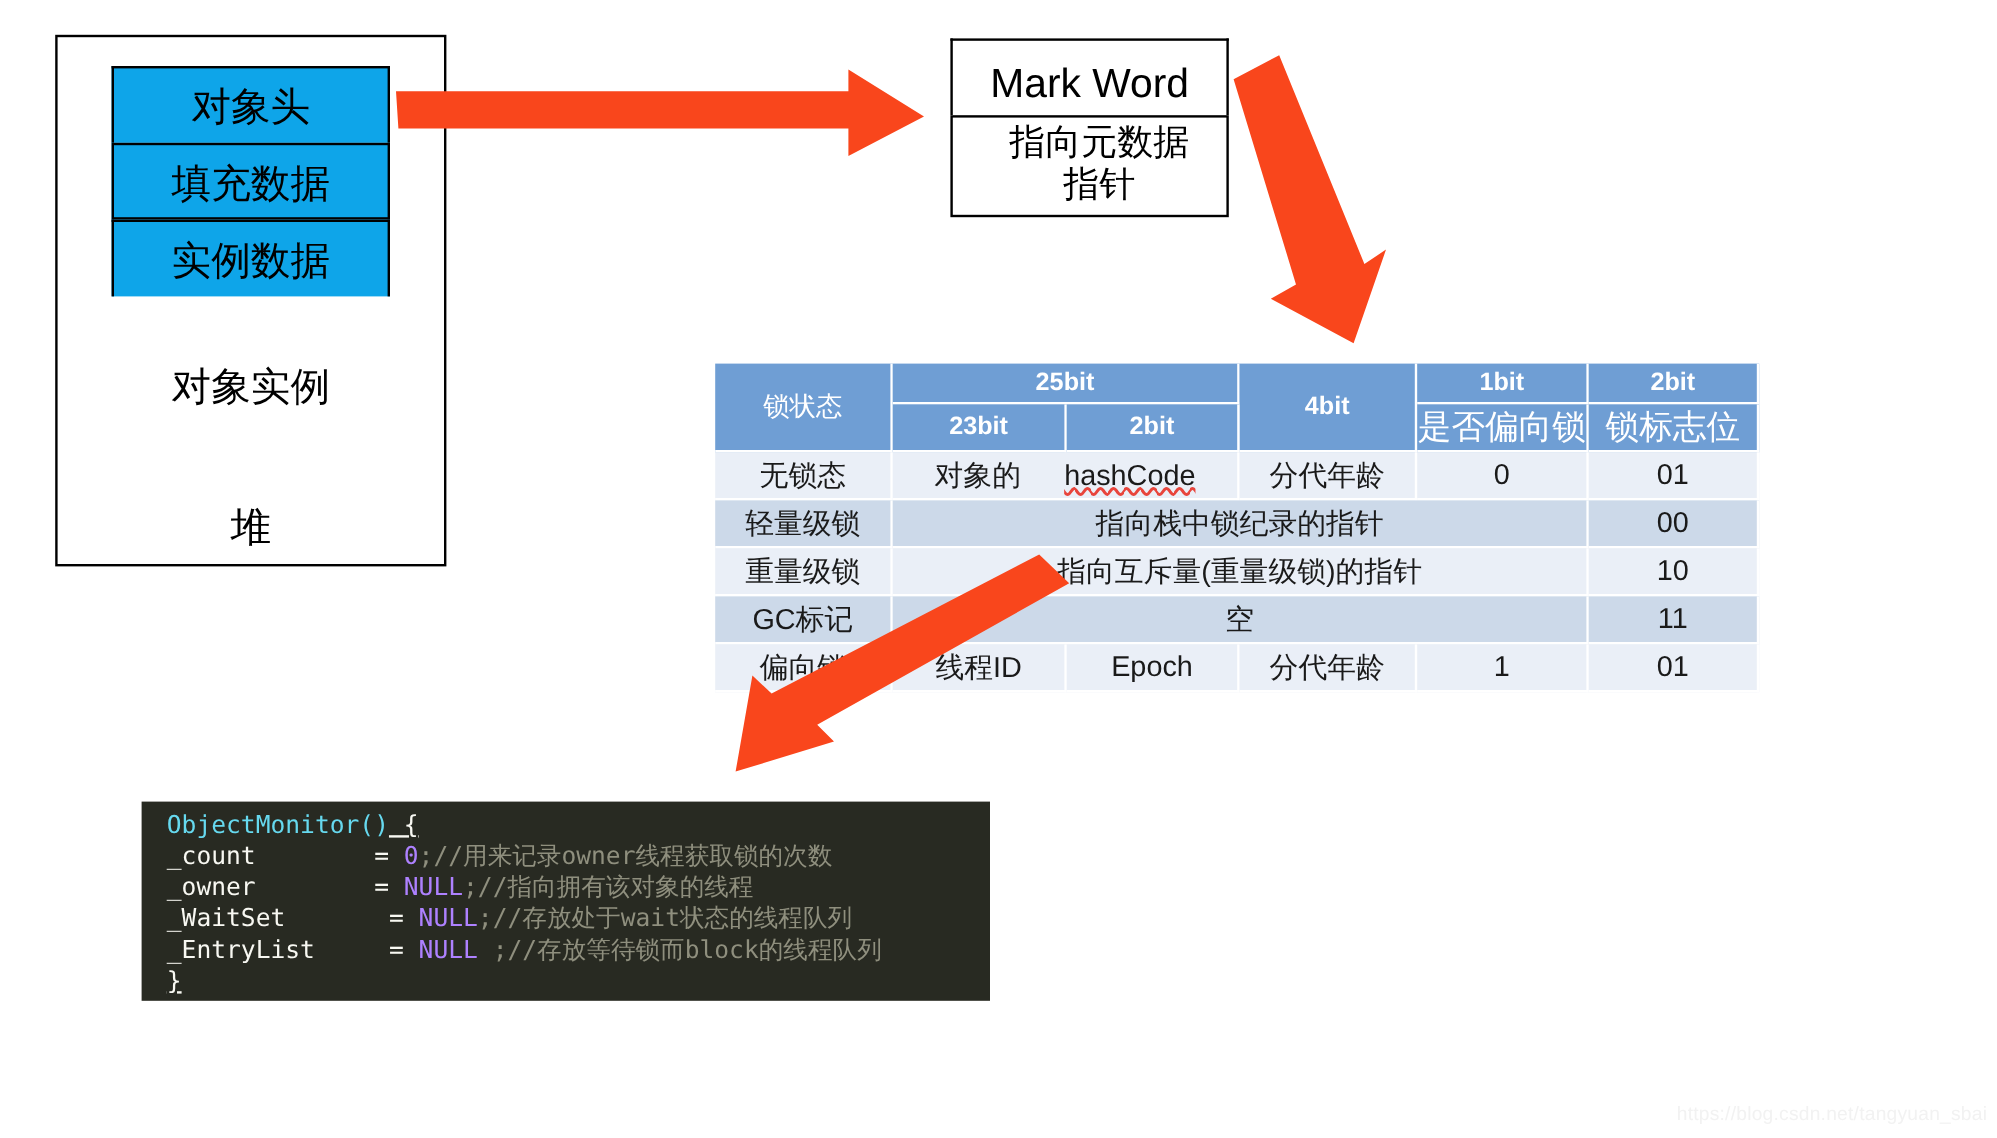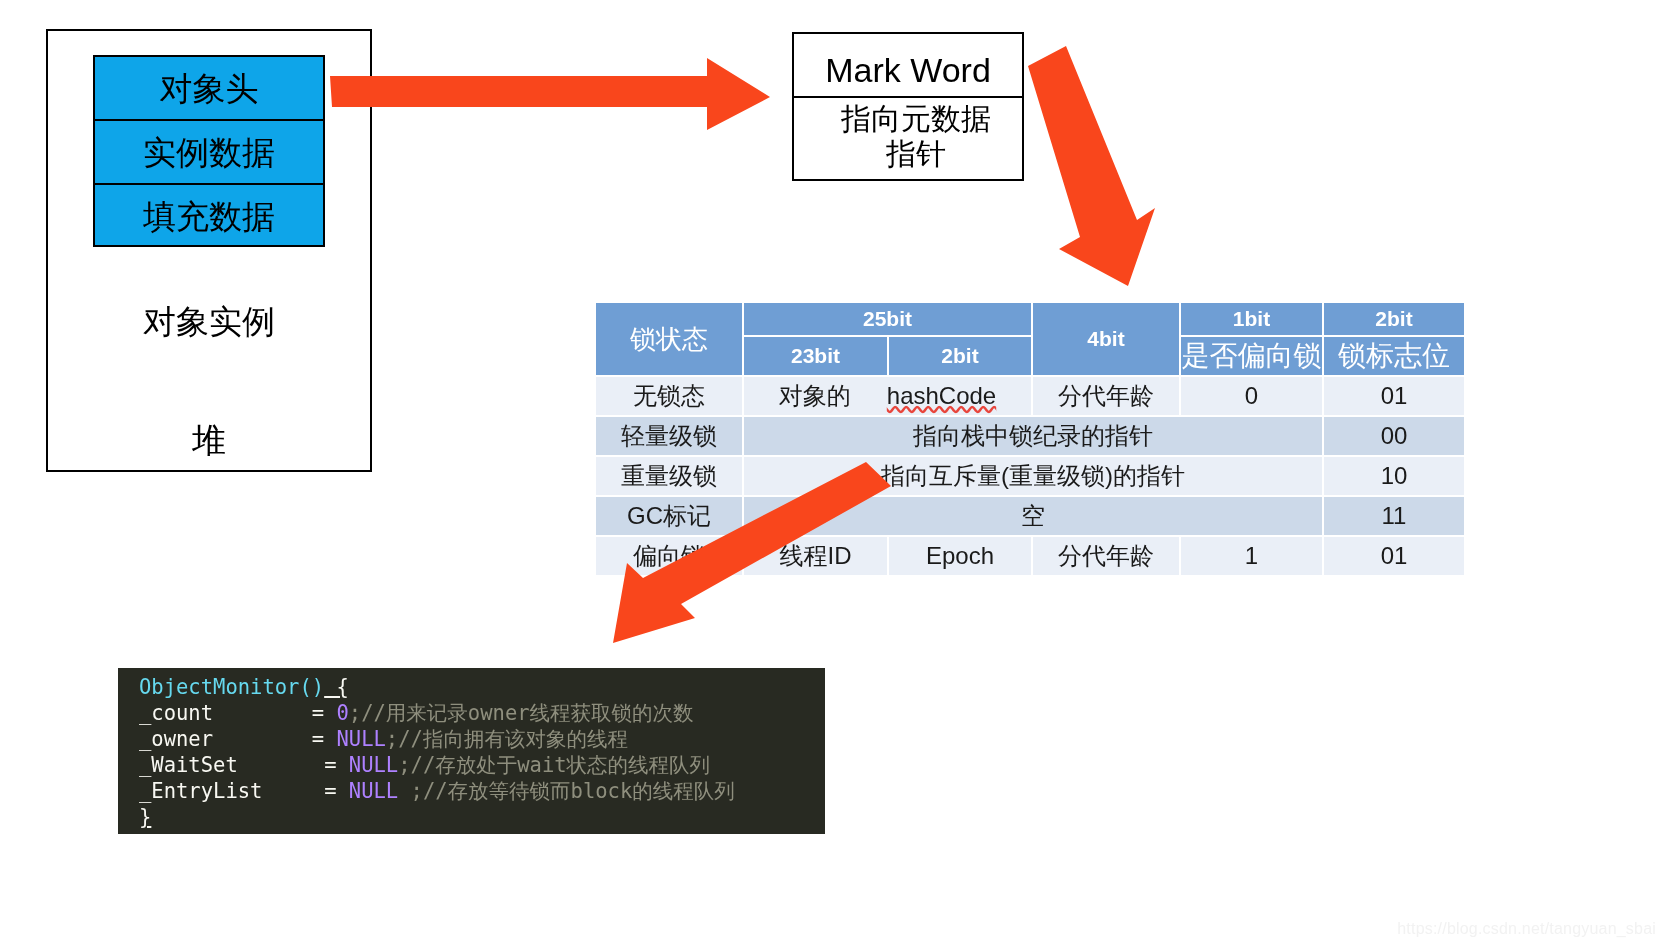--- a/index.html
+++ b/index.html
@@ -117,21 +117,21 @@
     color: #ffffff;
     font-weight: bold;
     height: 34px;
   }
   #lock-table .hd.cn {
     font-weight: normal;
     font-size: 28px;
   }
   #lock-table .hd.state {
     font-weight: normal;
-    font-size: 26px;
+    font-size: 22px;
   }
   #lock-table td.body {
     height: 40px;
     font-size: 24px;
     color: #1a1a1a;
   }
   .r-odd  { background: #eaeff7; }
   .r-even { background: #ccd9e9; }
 
   .spell {
@@ -184,22 +184,22 @@
     letter-spacing: 0.2px;
   }
 </style>
 </head>
 <body>
 
 <div id="heap-box"></div>
 
 <div id="object-instance">
   <div class="obj-cell">对象头</div>
+  <div class="obj-cell last">填充数据</div>
   <div class="obj-cell">实例数据</div>
-  <div class="obj-cell last">填充数据</div>
 </div>
 
 <div id="object-instance-label">对象实例</div>
 
 <div id="heap-label">堆</div>
 
 <div id="markword-box">
   <div class="mw-cell title">Mark Word</div>
   <div class="mw-cell sub">
     <div>指向元数据</div>

